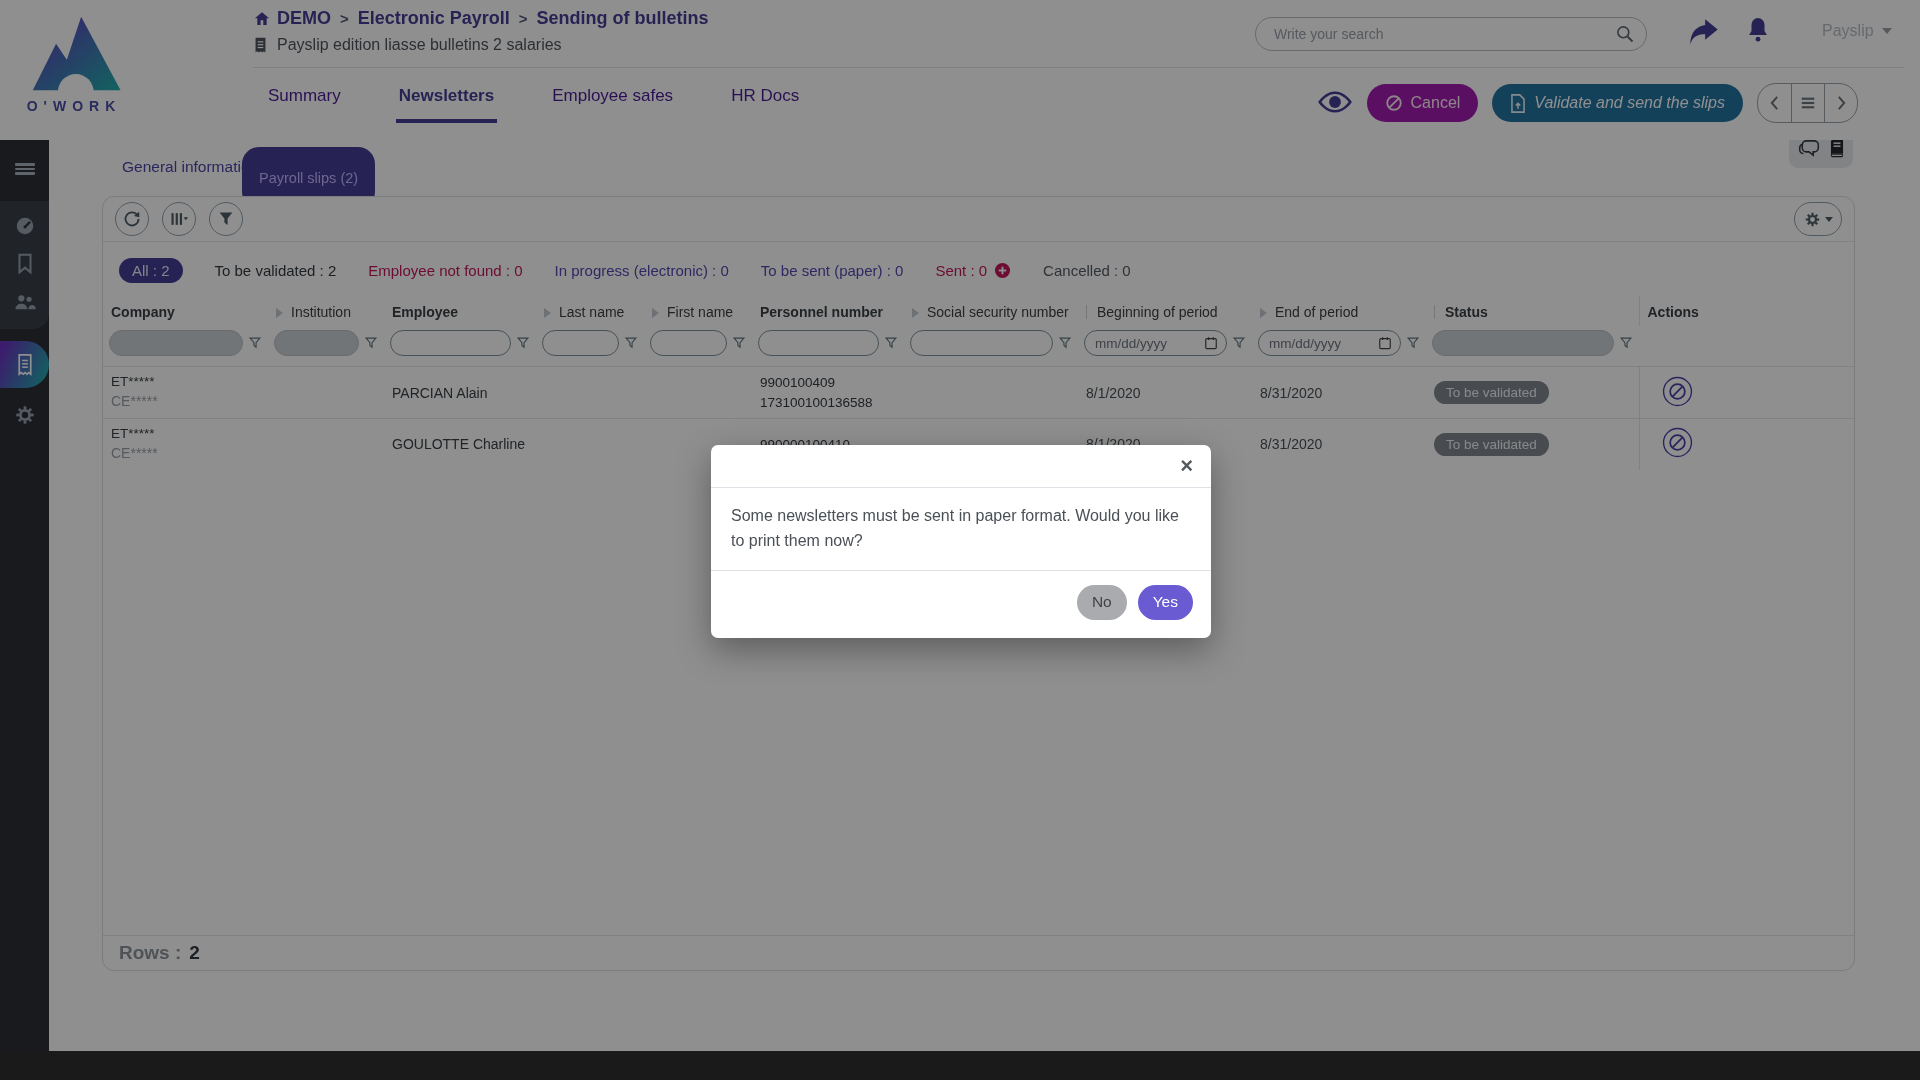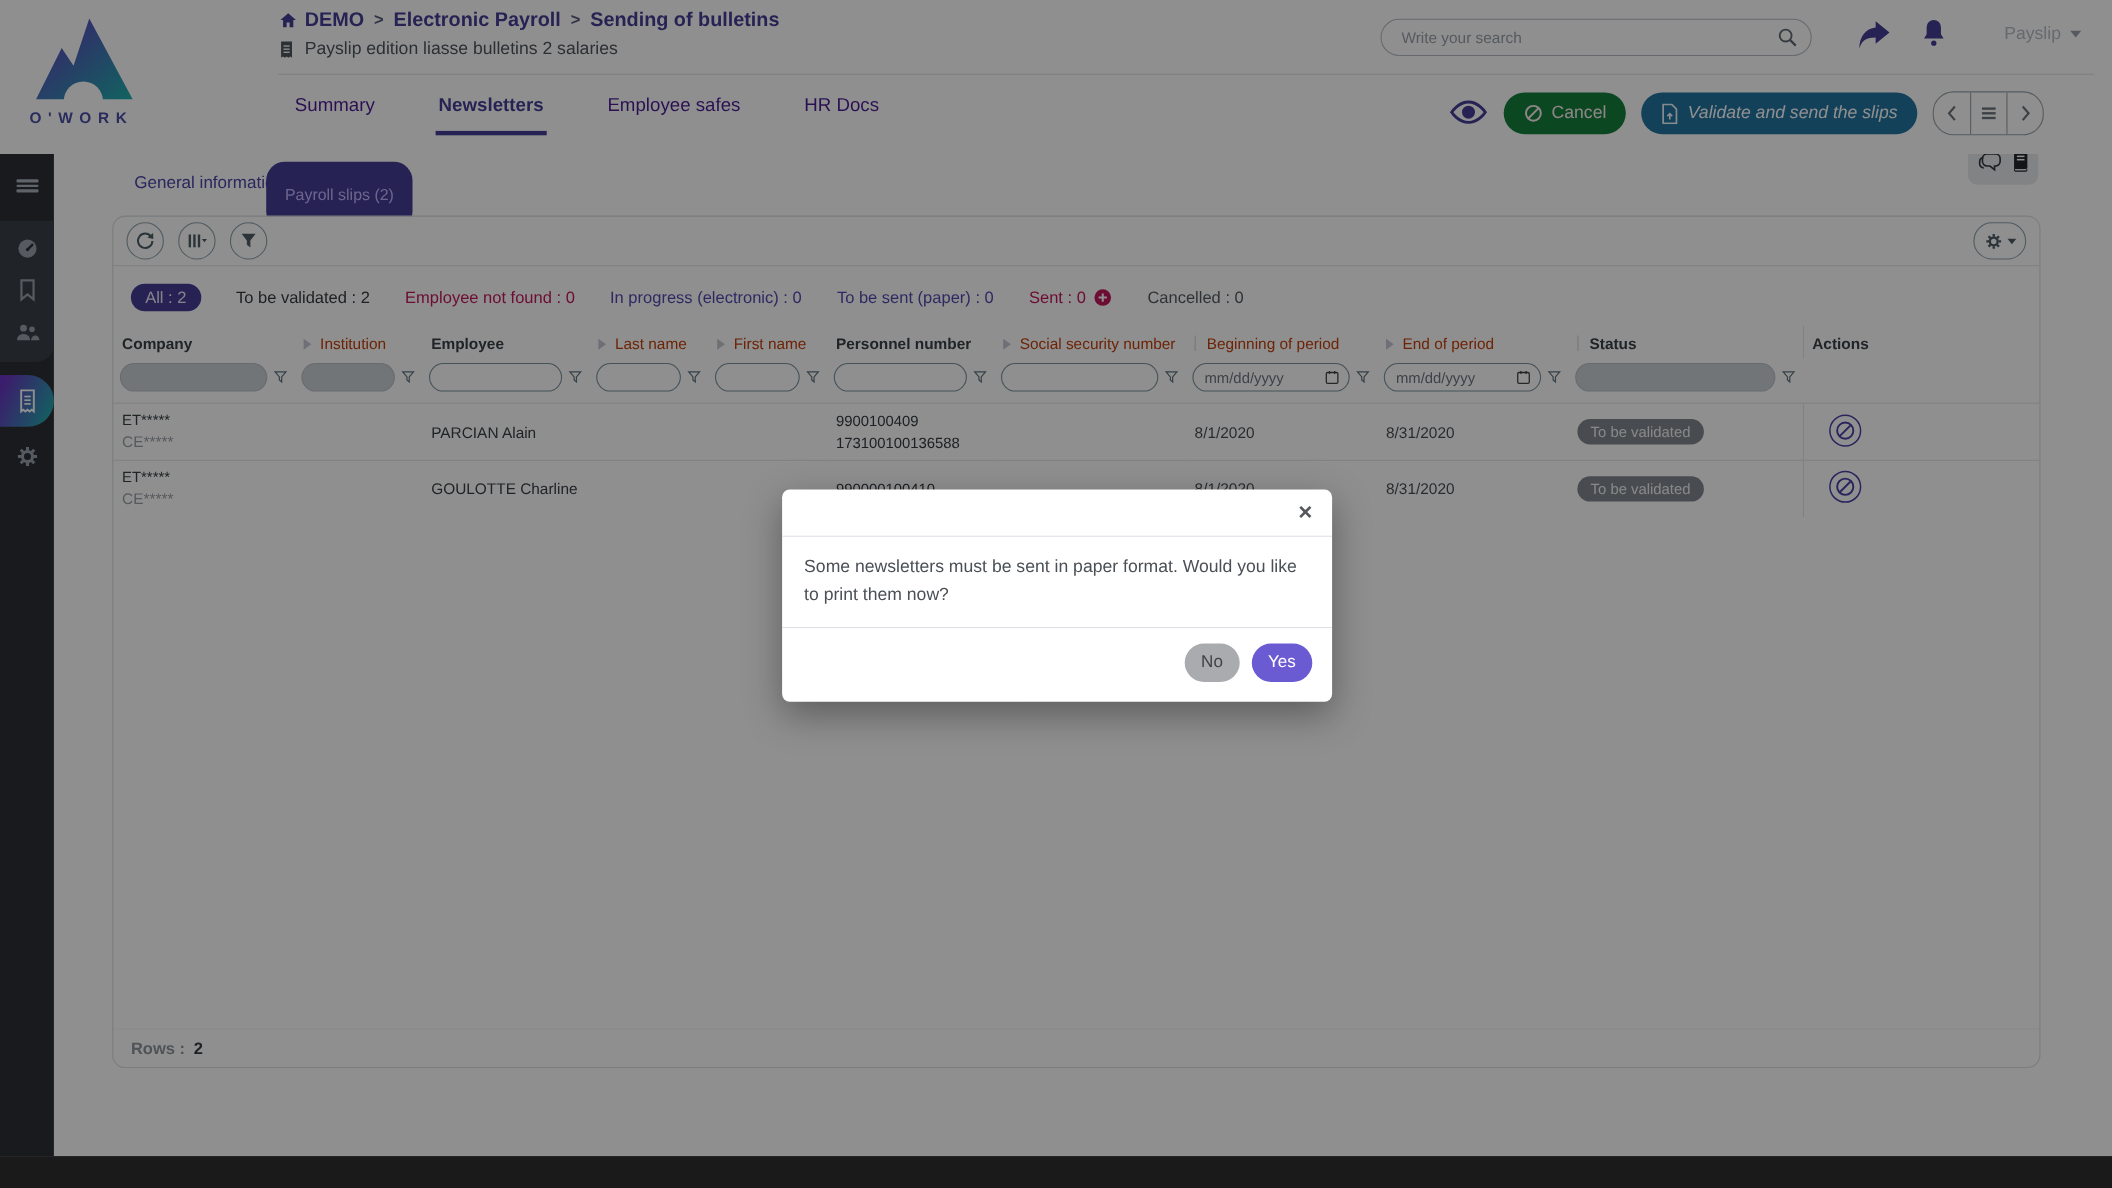--- a/index.html
+++ b/index.html
@@ -29,21 +29,21 @@
   .icon-btn{background:none;border:none;padding:0;cursor:pointer;position:absolute;}
   .share-btn{left:1688px;top:18px;}
   .bell-btn{left:1745px;top:15px;}
   .user-menu{position:absolute;left:1822px;top:22px;display:flex;align-items:center;gap:8px;cursor:pointer;
       font-size:16px;color:#b7bdc5;}
   .caret{width:0;height:0;border-left:5px solid transparent;border-right:5px solid transparent;border-top:6px solid #9aa1a9;}
 
   .header-actions{position:absolute;right:62px;top:83px;display:flex;align-items:center;gap:14px;height:40px;}
   .btn{border:none;cursor:pointer;display:flex;align-items:center;gap:8px;height:38px;border-radius:19px;
       font-size:16px;padding:0 18px;font-family:"Liberation Sans",sans-serif;}
-  .btn-cancel{background:#15803d;color:#fdeef3;}
+  .btn-cancel{background:#a21caf;color:#fdeef3;}
   .btn-validate{background:#2274a0;color:#ffffff;font-style:italic;}
   .pager{display:flex;align-items:center;height:38px;border:1.5px solid #9aa4ab;border-radius:19px;overflow:hidden;}
   .pg-seg{width:33px;height:100%;display:grid;place-items:center;background:transparent;border:none;cursor:pointer;}
   .pg-seg + .pg-seg{border-left:1.5px solid #9aa4ab;}
 
   
   .sidebar{position:absolute;left:0;top:140px;bottom:29px;width:49px;background:#2b2f37;z-index:1;}
   .sb-slot{height:38px;display:grid;place-items:center;cursor:pointer;}
   .sb-hamburger{margin-top:10px;}
   .sb-hamburger span{display:block;width:20px;height:2.5px;background:#aab1bd;margin:2.2px 0;border-radius:1px;}
@@ -70,21 +70,21 @@
   .sf{cursor:pointer;display:flex;align-items:center;gap:7px;}
   .sf-pill{background:#453e96;color:#eceaf7;padding:4px 13px;border-radius:14px;}
   .sf-dark{color:#343a40;}
   .sf-red{color:#c2185b;}
   .sf-indigo{color:#534ab0;}
   .sf-gray{color:#545b62;}
 
   table.grid{width:100%;border-collapse:collapse;table-layout:fixed;font-size:14px;}
   .grid th{text-align:left;padding:8px 8px 6px;font-size:14px;white-space:nowrap;overflow:hidden;}
   th.strong{color:#3b4147;font-weight:bold;}
-  th.muted{color:#c2410c;font-weight:normal;}
+  th.muted{color:#404040;font-weight:normal;}
   .sort-arrow{display:inline-block;width:0;height:0;border-left:7px solid #c2c8cf;border-top:5.5px solid transparent;
       border-bottom:5.5px solid transparent;margin-right:8px;vertical-align:-1px;}
   .h-tick{display:inline-block;width:1px;height:14px;background:#cfd4d9;margin-right:10px;vertical-align:-2px;}
   .filter-row td{padding:4px 6px 10px;}
   .flt{display:flex;align-items:center;gap:5px;}
   .flt-input{flex:1;min-width:0;height:26px;border-radius:13px;border:1.5px solid #7c939e;background:#fff;
       box-sizing:border-box;padding:0 10px;font-size:13px;outline:none;font-family:"Liberation Sans",sans-serif;}
   .flt-input.gray{background:#ccd1d6;border:1px solid #b9bfc5;}
   .flt-date{flex:1;min-width:0;height:26px;border-radius:13px;border:1.5px solid #7c939e;background:#fff;
       display:flex;align-items:center;justify-content:space-between;padding:0 8px 0 10px;cursor:pointer;
@@ -92,21 +92,21 @@
   .grid tbody td{border-top:1px solid #e3e6e9;padding:6px 8px;height:38px;vertical-align:middle;}
   .l1{color:#3b4147;font-size:13.5px;line-height:1.4;}
   .l2{color:#9aa1a8;font-size:14px;line-height:1.4;}
   .c-emp{color:#3b4147;font-size:14px;}
   .c-pn div{font-size:13.5px;line-height:1.45;color:#343a40;}
   .c-date{color:#4a5157;font-size:14px;}
   .badge{display:inline-block;background:#80888f;color:#f1f3f5;border-radius:13px;padding:4px 12px;font-size:13.5px;}
   td.c-actions,th.th-actions{border-left:1px solid #e3e6e9;}
   .block-btn{background:none;border:none;padding:0 0 0 14px;cursor:pointer;}
   .card-footer{position:absolute;left:0;right:0;bottom:0;height:34px;border-top:1px solid #e3e6e9;
-      display:flex;align-items:center;gap:8px;padding:0 16px;font-size:15px;border-radius:0 0 12px 12px;}
+      display:flex;align-items:center;gap:8px;padding:0 16px;font-size:19px;border-radius:0 0 12px 12px;}
   .rows-label{color:#8d949b;font-weight:bold;}
   .rows-value{color:#343a40;font-weight:bold;}
 
   .bottom-bar{position:absolute;left:0;right:0;bottom:0;height:29px;background:#2f2f2f;z-index:3;}
 
   
   .backdrop{position:absolute;inset:0;background:rgba(0,0,0,0.44);z-index:50;}
   .modal{position:absolute;left:711px;top:445px;width:500px;background:#fff;border-radius:7px;z-index:60;
       box-shadow:0 12px 34px rgba(0,0,0,0.35);box-sizing:border-box;}
   .modal-header{height:42px;position:relative;border-bottom:1px solid #dee2e6;}

